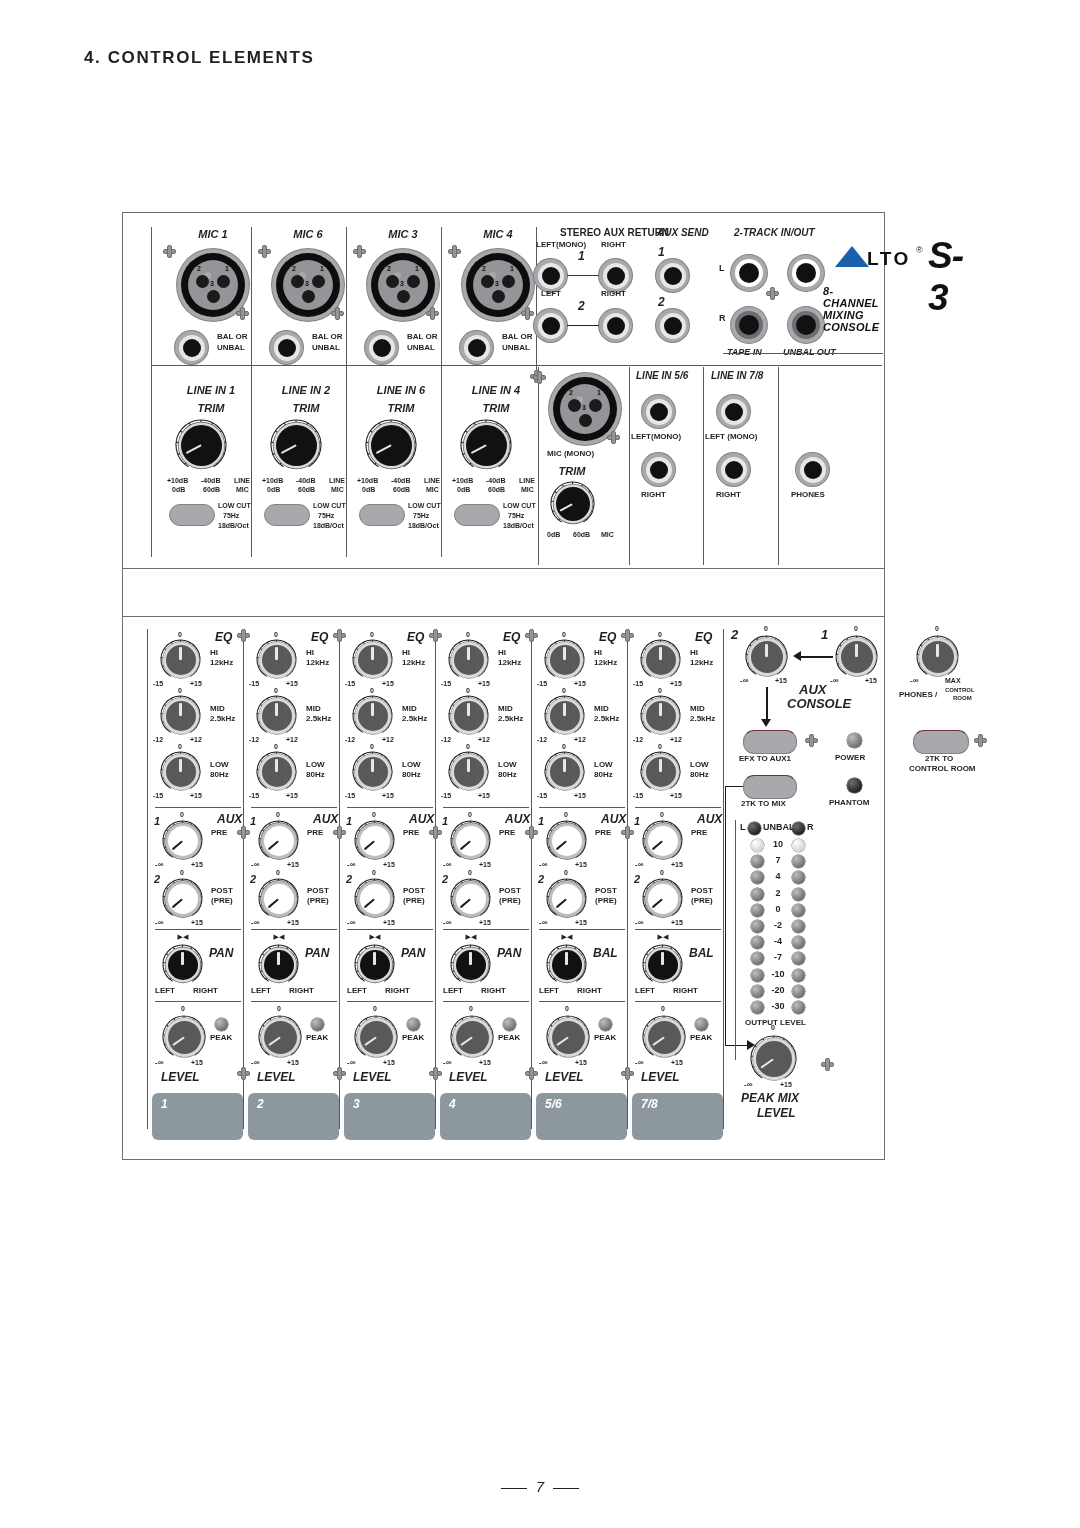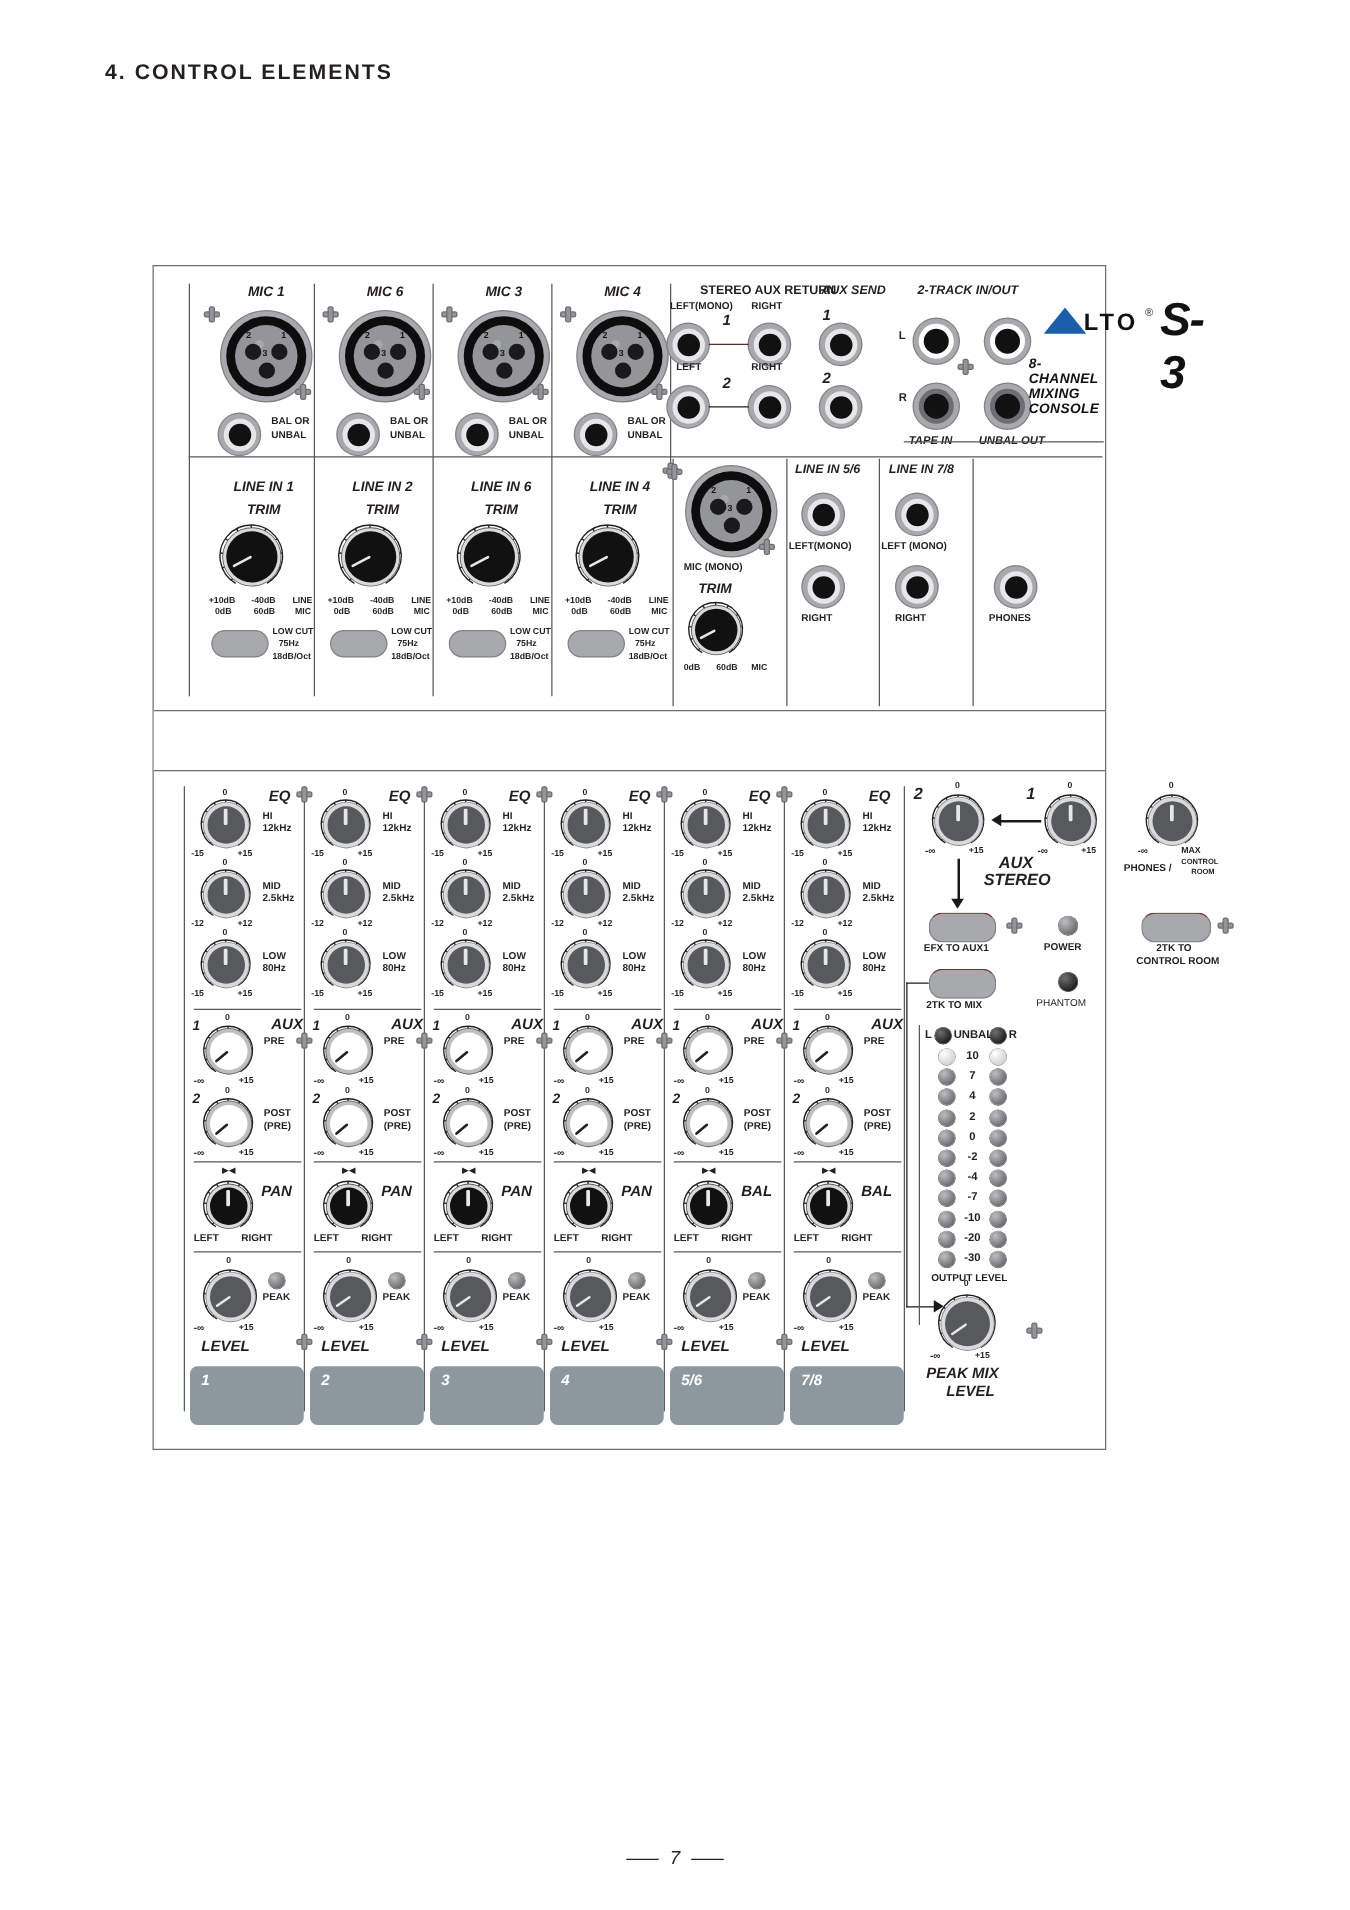--- a/index.html
+++ b/index.html
@@ -1530,21 +1530,21 @@
           <line x1="36.3349416730686" y1="27.49370549465459" x2="40.50726901861914" y2="29.1794351650262" stroke="#231f20" stroke-width="1.1"></line>
           <line x1="31.78460175498463" y1="33.756711089903646" x2="34.67714599857406" y2="37.20391108393905" stroke="#231f20" stroke-width="1.1"></line>
           <path d="M 11.250000000000002 39.253520777580995 A 20.5 20.5 0 1 1 31.75 39.253520777580995" fill="none" stroke="#231f20" stroke-width="1.1"></path>
         </svg>
         <div class="cap" style="left:5.5px;top:5.5px;width:32px;height:32px;background:#58595b;box-shadow:0 0 0 3px #d9dadb, 0 0 0 3.7px #8a8c8e;"></div>
         <div class="ptr" style="width:2.4px;height:13px;left:20.3px;top:8.5px;transform-origin:50% 100%;transform:rotate(0deg);background:#e6e7e8;"></div>
       </div>
       <div class="lbl" style="left:707px;top:62px;font-size:8px;font-weight:bold;">-∞</div>
       <div class="lbl" style="left:742px;top:62px;font-size:7px;font-weight:bold;">+15</div>
       <div class="lbl" style="left:676px;top:68px;font-size:13px;font-weight:bold;font-style:italic;">AUX</div>
-      <div class="lbl" style="left:664px;top:82px;font-size:13px;font-weight:bold;font-style:italic;">STEREO</div>
+      <div class="lbl" style="left:664px;top:82px;font-size:13px;font-weight:bold;font-style:italic;">CONSOLE</div>
       <div class="arrow-line" style="left:676px;top:41px;width:34px;height:1.6px;"></div>
       <div style="left:670px;top:36px;width:0;height:0;border-top:5px solid transparent;border-bottom:5px solid transparent;border-right:8px solid #1a1a1a;position:absolute;"></div>
       <div class="arrow-line" style="left:643px;top:72px;width:1.6px;height:34px;"></div>
       <div style="left:638px;top:104px;width:0;height:0;border-left:5px solid transparent;border-right:5px solid transparent;border-top:8px solid #1a1a1a;position:absolute;"></div>
       <div class="lbl" style="left:814px;top:10px;font-size:7px;font-weight:bold;text-align:center;transform:translateX(-50%);">0</div>
       <div class="knob" style="left:793px;top:20px;width:43px;height:43px;">
         <svg width="43" height="43" style="position:absolute;left:0;top:0;overflow:visible">
           <line x1="11.215398245015368" y1="33.756711089903646" x2="8.322854001425942" y2="37.20391108393905" stroke="#231f20" stroke-width="1.1"></line>
           <line x1="6.665058326931401" y1="27.49370549465459" x2="2.492730981380859" y2="29.1794351650262" stroke="#231f20" stroke-width="1.1"></line>
           <line x1="5.587649674107627" y1="19.827544587717544" x2="1.112301144950397" y2="19.357166503013104" stroke="#231f20" stroke-width="1.1"></line>
@@ -1571,21 +1571,21 @@
       <div class="btn t" style="left:620px;top:160px;width:52px;height:22px;"></div>
       <div class="lbl" style="left:618px;top:185px;font-size:8px;font-weight:bold;">2TK TO MIX</div>
       <div class="btn t" style="left:790px;top:115px;width:54px;height:22px;"></div>
       <div class="lbl" style="left:802px;top:140px;font-size:8px;font-weight:bold;">2TK TO</div>
       <div class="lbl" style="left:786px;top:150px;font-size:8px;font-weight:bold;">CONTROL ROOM</div>
       <div class="screw" style="left:682px;top:119px;"></div>
       <div class="screw" style="left:851px;top:119px;"></div>
       <div class="led grey" style="left:724px;top:118px;width:15px;height:15px;"></div>
       <div class="lbl" style="left:712px;top:139px;font-size:8px;font-weight:bold;">POWER</div>
       <div class="led dark" style="left:724px;top:163px;width:15px;height:15px;"></div>
-      <div class="lbl" style="left:706px;top:184px;font-size:8px;font-weight:normal;">PHANTOM</div>
+      <div class="lbl" style="left:706px;top:184px;font-size:8px;font-weight:bold;">PHANTOM</div>
       <div class="arrow-line" style="left:602px;top:171px;width:18px;height:1.4px;"></div>
       <div class="arrow-line" style="left:602px;top:171px;width:1.4px;height:260px;"></div>
       <div class="arrow-line" style="left:602px;top:430px;width:24px;height:1.4px;"></div>
       <div style="left:624px;top:425px;width:0;height:0;border-top:5px solid transparent;border-bottom:5px solid transparent;border-left:8px solid #1a1a1a;position:absolute;"></div>
       <div class="vdiv" style="left:612px;top:205px;height:240px;"></div>
       <div class="lbl" style="left:617px;top:208px;font-size:9px;font-weight:bold;">L</div>
       <div class="led dark" style="left:625px;top:207px;width:13px;height:13px;"></div>
       <div class="lbl" style="left:640px;top:208px;font-size:9px;font-weight:bold;">UNBAL</div>
       <div class="led dark" style="left:669px;top:207px;width:13px;height:13px;"></div>
       <div class="lbl" style="left:684px;top:208px;font-size:9px;font-weight:bold;">R</div>

